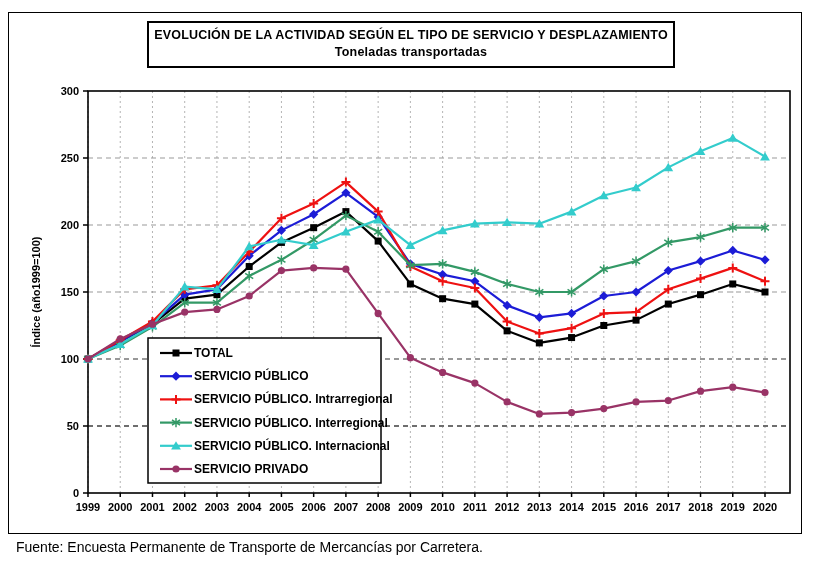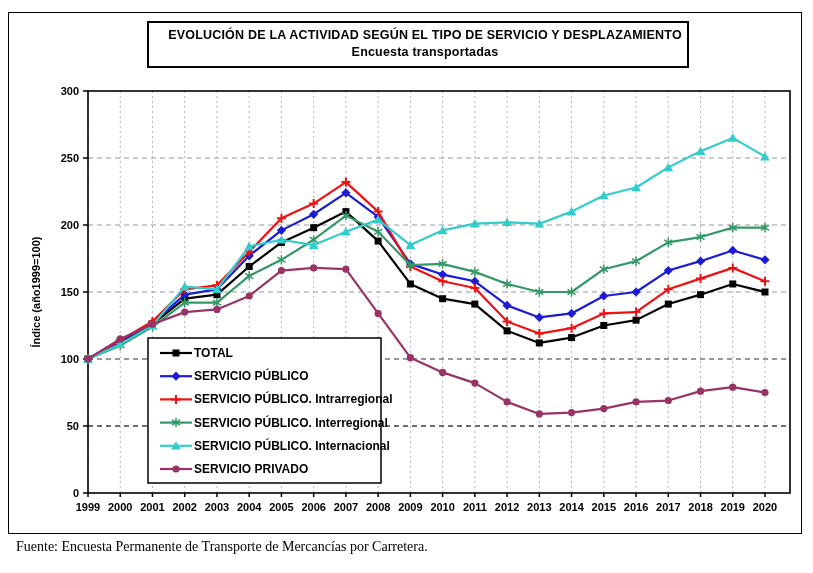--- a/index.html
+++ b/index.html
@@ -7,40 +7,40 @@
     width:813px; height:573px; position:relative; overflow:hidden;
     background:#ffffff; font-family:"Liberation Sans", sans-serif;
   }
   .outer-box {
     position:absolute; left:8px; top:12px; width:792px; height:520px;
     border:1.5px solid #000; background:transparent; z-index:0;
   }
   .title-box {
     position:absolute; left:147px; top:21px; width:520px;
     border:2px solid #000; background:#fff; text-align:center;
-    padding:4px 2px 5px 16px; z-index:3;
+    padding:4px 2px 5px 2px; z-index:3;
   }
   .title-line { font-size:12.5px; font-weight:bold; line-height:17px; white-space:nowrap; letter-spacing:0.2px; }
   #chart-svg { position:absolute; left:0; top:0; z-index:1; }
   .tick        { font-family:"Liberation Sans", sans-serif; font-size:11px; font-weight:bold; fill:#000; }
   .ylab        { font-family:"Liberation Sans", sans-serif; font-size:11px; font-weight:bold; fill:#000; }
   .legend-text { font-family:"Liberation Sans", sans-serif; font-size:12px; font-weight:bold; fill:#000; }
   .footer {
     position:absolute; left:16px; top:539px; margin:0; z-index:2;
-    font-family:Liberation Serif, serif; font-size:14px; color:#000;
+    font-family:Liberation Sans, sans-serif; font-size:14px; color:#000;
   }
 </style>
 </head>
 <body>
 
 <div class="outer-box"></div>
 
 <div class="title-box">
   <div class="title-line">EVOLUCIÓN DE LA ACTIVIDAD SEGÚN EL TIPO DE SERVICIO Y DESPLAZAMIENTO</div>
-  <div class="title-line">Encuesta transportadas</div>
+  <div class="title-line">Toneladas transportadas</div>
 </div>
 
 <svg id="chart-svg" width="813" height="573" viewBox="0 0 813 573">
   <text class="ylab" x="40" y="292" text-anchor="middle" transform="rotate(-90 40 292)">Índice (año1999=100)</text>
 <line x1="88" y1="91" x2="88" y2="493" stroke="#b4b4b4" stroke-width="1" stroke-dasharray="2 3"></line>
     <line x1="120.23809523809524" y1="91" x2="120.23809523809524" y2="493" stroke="#b4b4b4" stroke-width="1" stroke-dasharray="2 3"></line>
     <line x1="152.47619047619048" y1="91" x2="152.47619047619048" y2="493" stroke="#b4b4b4" stroke-width="1" stroke-dasharray="2 3"></line>
     <line x1="184.71428571428572" y1="91" x2="184.71428571428572" y2="493" stroke="#b4b4b4" stroke-width="1" stroke-dasharray="2 3"></line>
     <line x1="216.95238095238096" y1="91" x2="216.95238095238096" y2="493" stroke="#b4b4b4" stroke-width="1" stroke-dasharray="2 3"></line>
     <line x1="249.1904761904762" y1="91" x2="249.1904761904762" y2="493" stroke="#b4b4b4" stroke-width="1" stroke-dasharray="2 3"></line>

